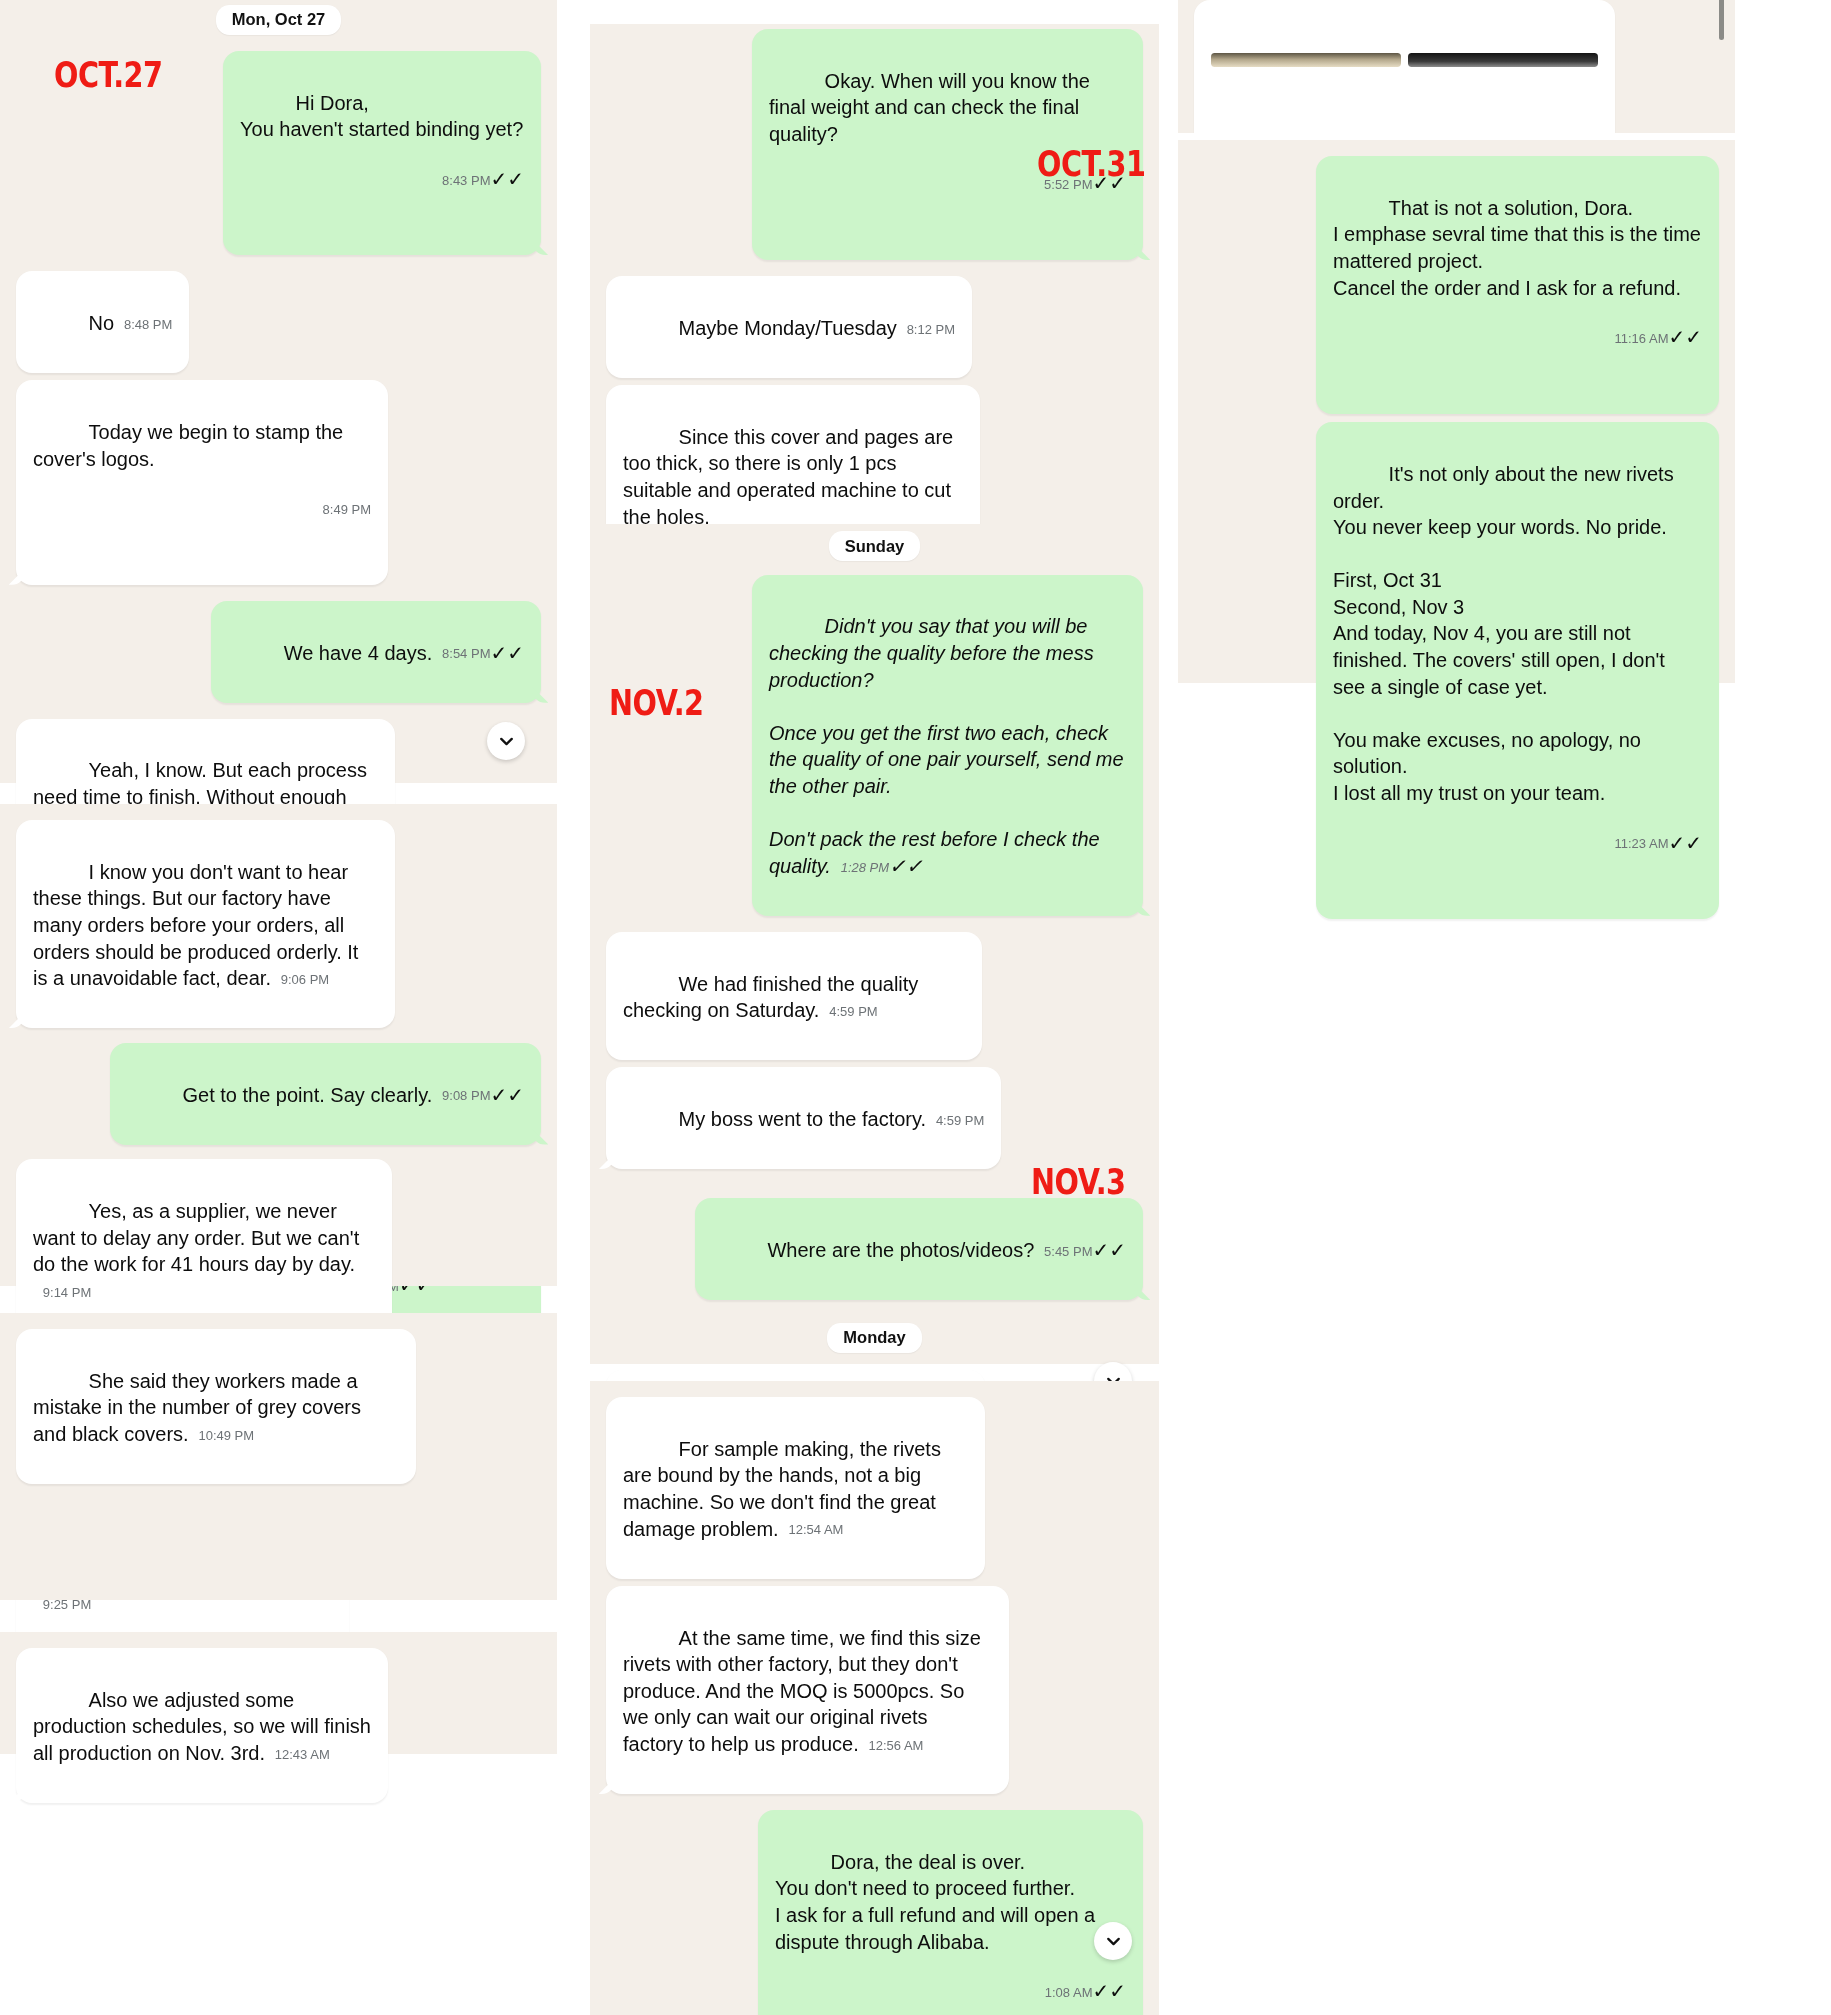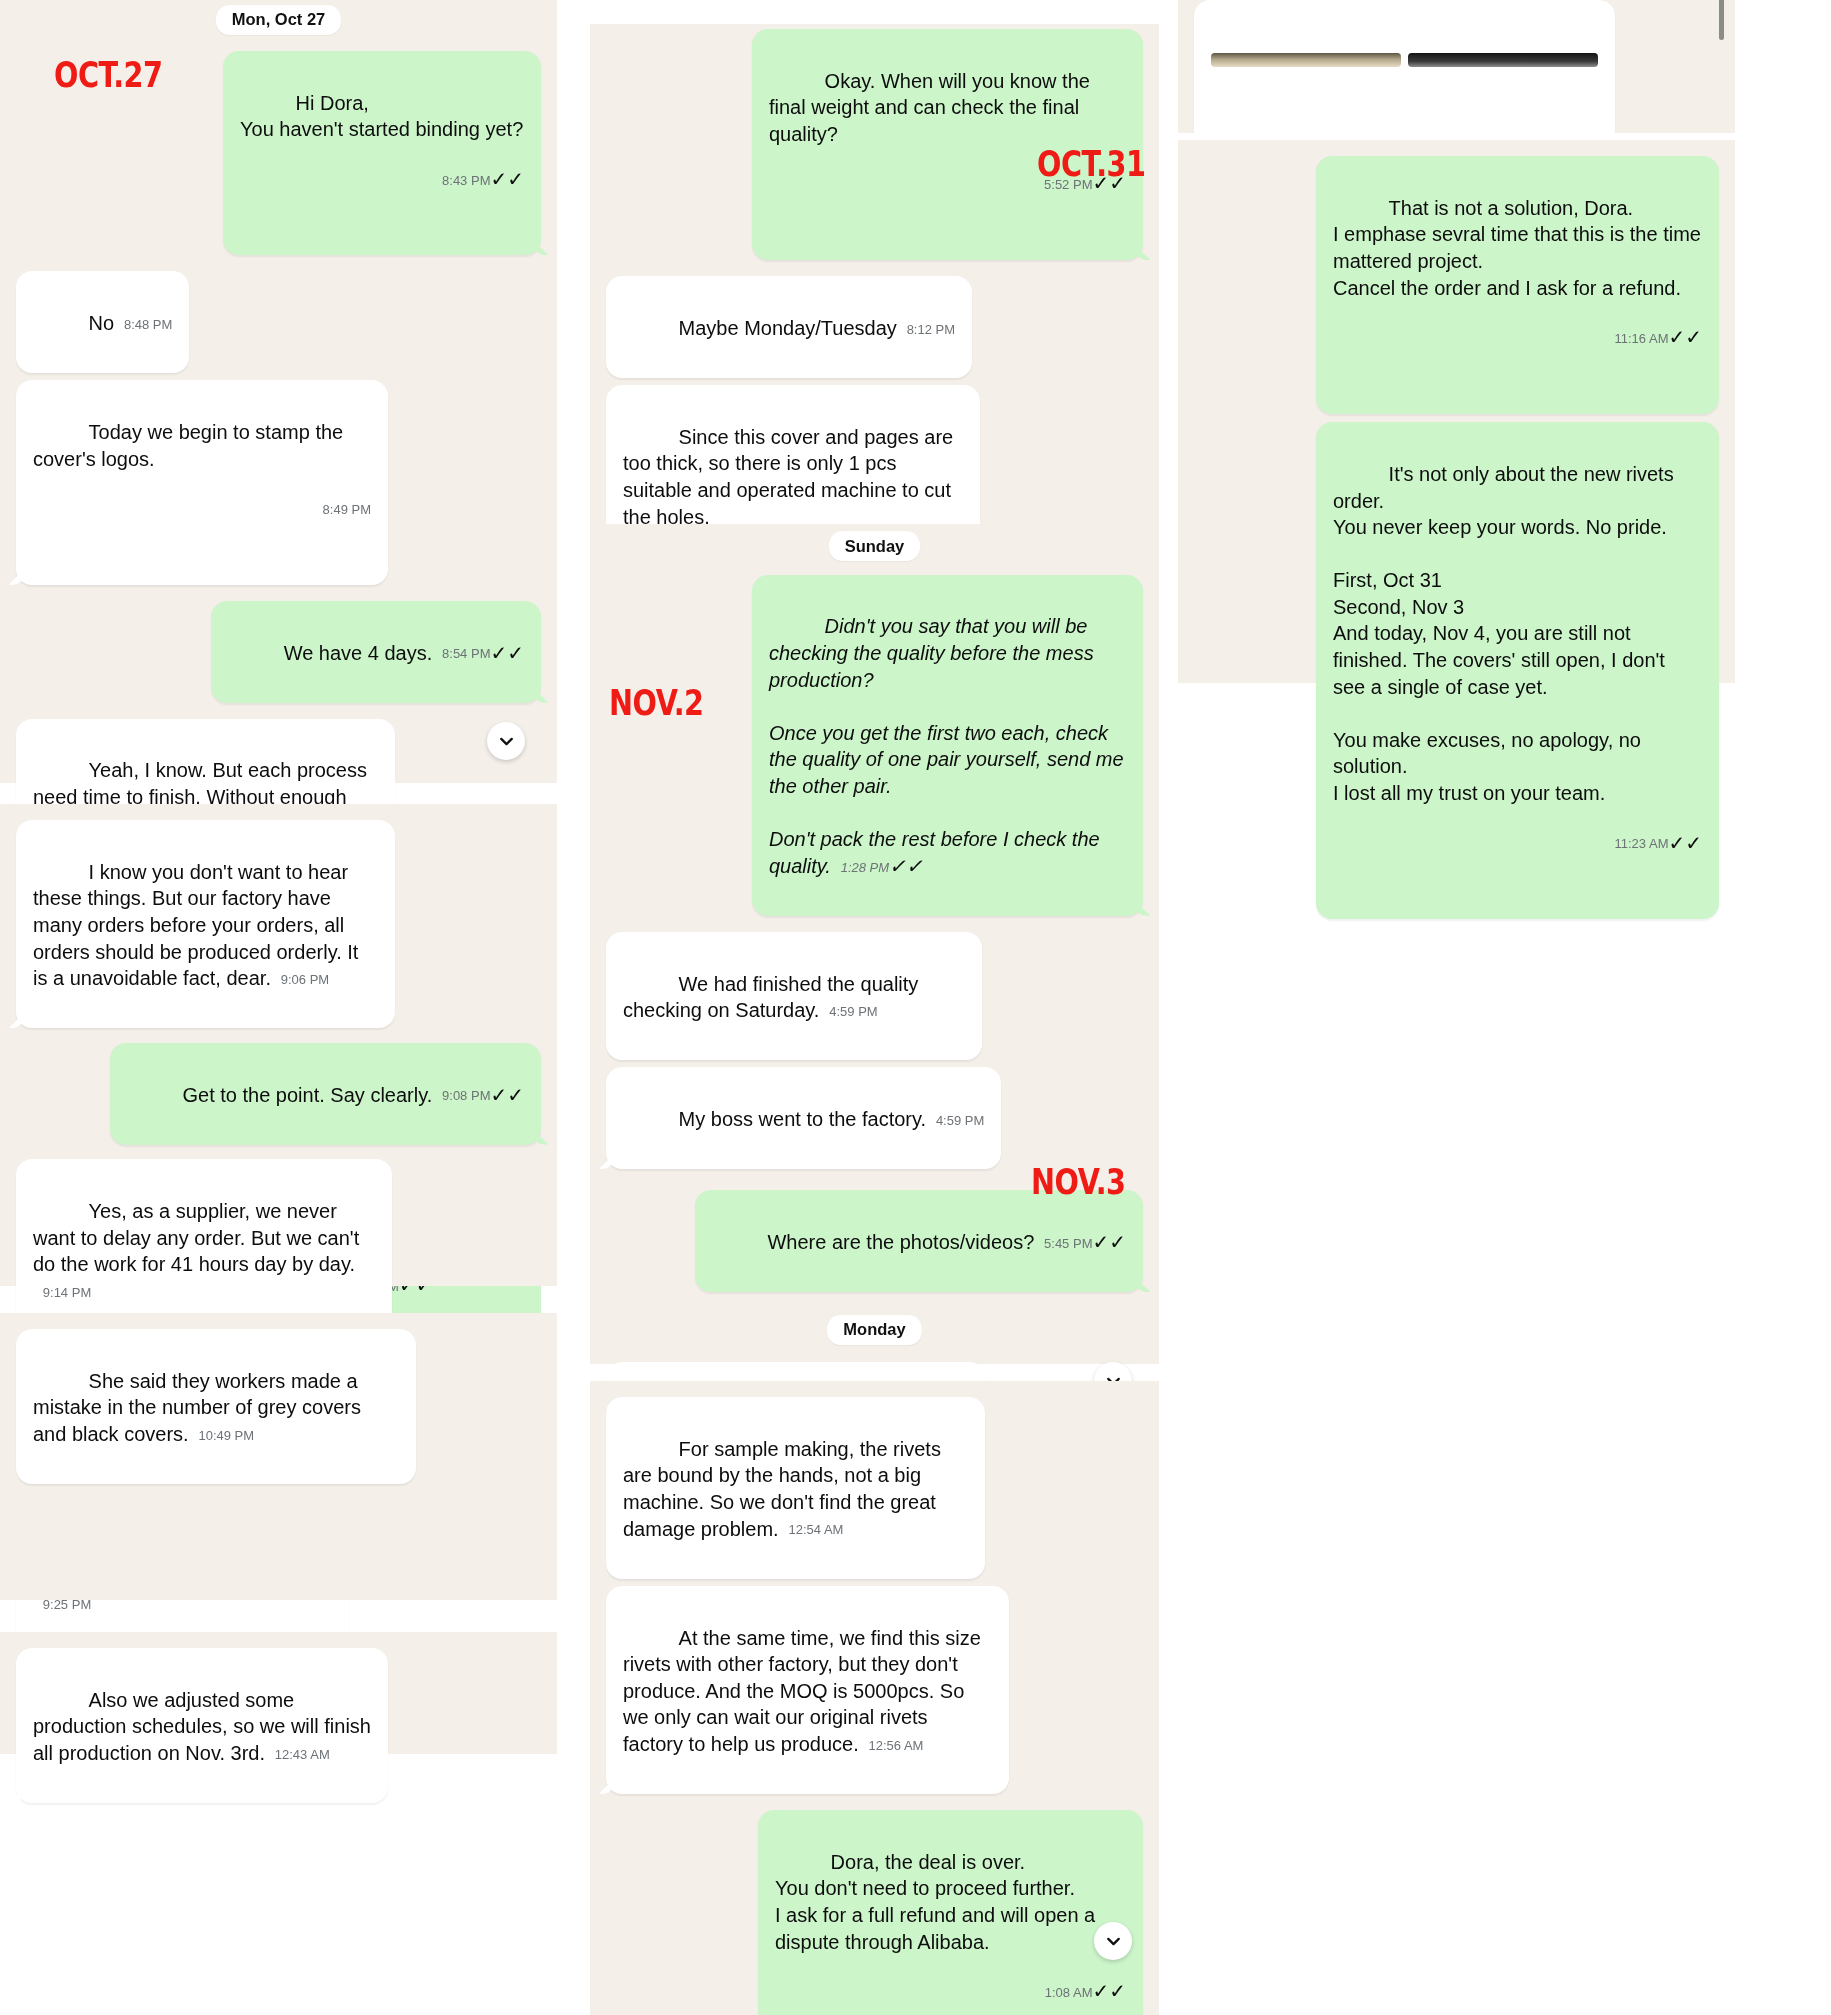--- a/index.html
+++ b/index.html
@@ -295,21 +295,21 @@
 Don't pack the rest before I check the quality.</span><span class="meta">1:28 PM</span><span class="ticks"><span>✓</span><span>✓</span></span>
         </div>
       </div>
 
       <div class="row left" style="margin-bottom:7.3px;">
         <div class="bubble in" style="max-width:376px;">
           <span class="btext">We had finished the quality checking on Saturday.</span><span class="meta">4:59 PM</span>
         </div>
       </div>
 
-      <div class="row left" style="margin-bottom:21px;">
+      <div class="row left" style="margin-bottom:29px;">
         <div class="bubble in tail-left">
           <span class="btext">My boss went to the factory.</span><span class="meta">4:59 PM</span>
         </div>
       </div>
 
       <div class="row right" style="margin-bottom:23px;">
         <div class="bubble out tail-right">
           <span class="btext">Where are the photos/videos?</span><span class="meta">5:45 PM</span><span class="ticks"><span>✓</span><span>✓</span></span>
         </div>
       </div>

